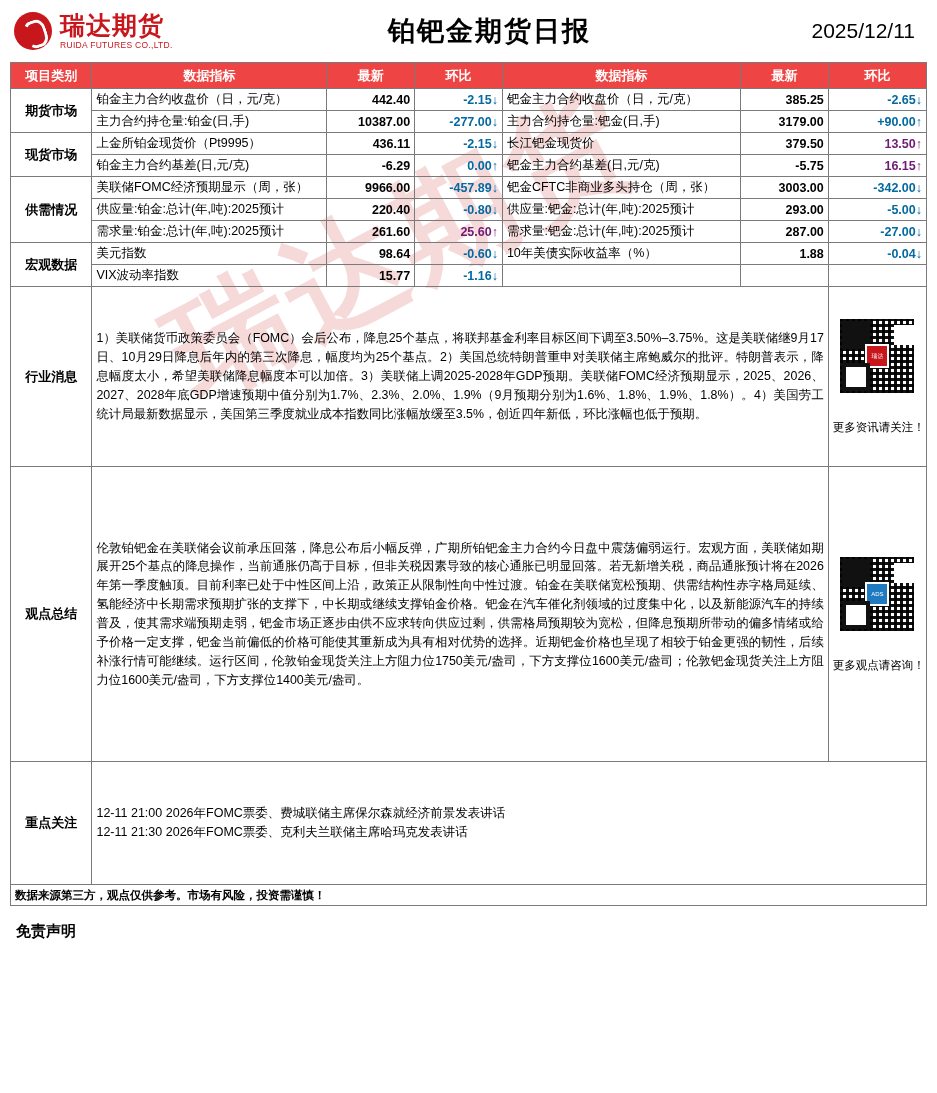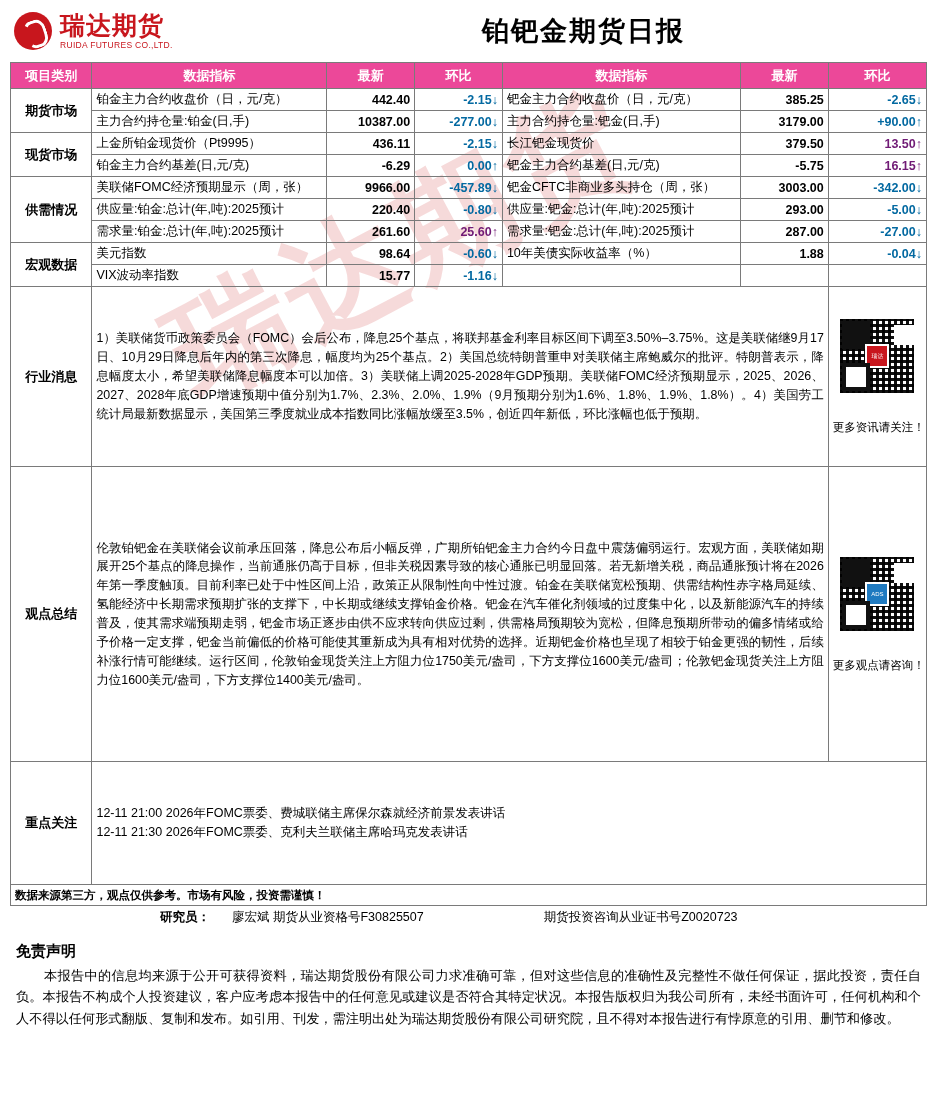--- a/index.html
+++ b/index.html
@@ -86,21 +86,21 @@
     width: 917px;
     table-layout: fixed;
     font-size: 12.5px;
   }
   table.main td, table.main th {
     border: 1px solid #7a7a7a;
     padding: 2px 4px;
     vertical-align: middle;
   }
   thead th {
-    background: #ec4899;
+    background: #ef4444;
     color: #fff;
     font-weight: bold;
     text-align: center;
     height: 21px;
     font-size: 13px;
     border-color: #1f7ac0;
   }
   .cat {
     text-align: center;
     font-weight: bold;
@@ -240,20 +240,21 @@
 
     <div class="header">
       <div class="logo-wrap">
         <div class="logo-mark"></div>
         <div class="logo-text">
           <div class="logo-cn">瑞达期货</div>
           <div class="logo-en">RUIDA FUTURES CO.,LTD.</div>
         </div>
       </div>
       <div class="doc-title">铂钯金期货日报</div>
+      <div class="doc-date">2025/12/11</div>
     </div>
 
     <table class="main">
       <colgroup>
         <col style="width:78px">
         <col style="width:225px">
         <col style="width:84px">
         <col style="width:84px">
         <col style="width:228px">
         <col style="width:84px">
@@ -385,25 +386,17 @@
             <div>12-11  21:30 2026年FOMC票委、克利夫兰联储主席哈玛克发表讲话</div>
           </td>
         </tr>
 
         <tr class="disclaimer-row">
           <td colspan="7">数据来源第三方，观点仅供参考。市场有风险，投资需谨慎！</td>
         </tr>
       </tbody>
     </table>
 
-    <div class="researcher">
-      <span class="r-label">研究员：</span>
-      <span class="r-name">廖宏斌 期货从业资格号F30825507</span>
-      <span class="r-license">期货投资咨询从业证书号Z0020723</span>
-    </div>
 
     <div class="legal-title">免责声明</div>
-    <div class="legal-body">
-      <span class="indent">本报告中的信息均来源于公开可获得资料，瑞达期货股份有限公司力求准确可靠，但对这些信息的准确性及完整性不做任何保证，据此投资，责任自负。本报告不构成个人投资建议，客户应考虑本报告中的任何意见或建议是否符合其特定状况。本报告版权归为我公司所有，未经书面许可，任何机构和个人不得以任何形式翻版、复制和发布。如引用、刊发，需注明出处为瑞达期货股份有限公司研究院，且不得对本报告进行有悖原意的引用、删节和修改。</span>
-    </div>
 
   </div>
 </div>
 
 </body></html>

